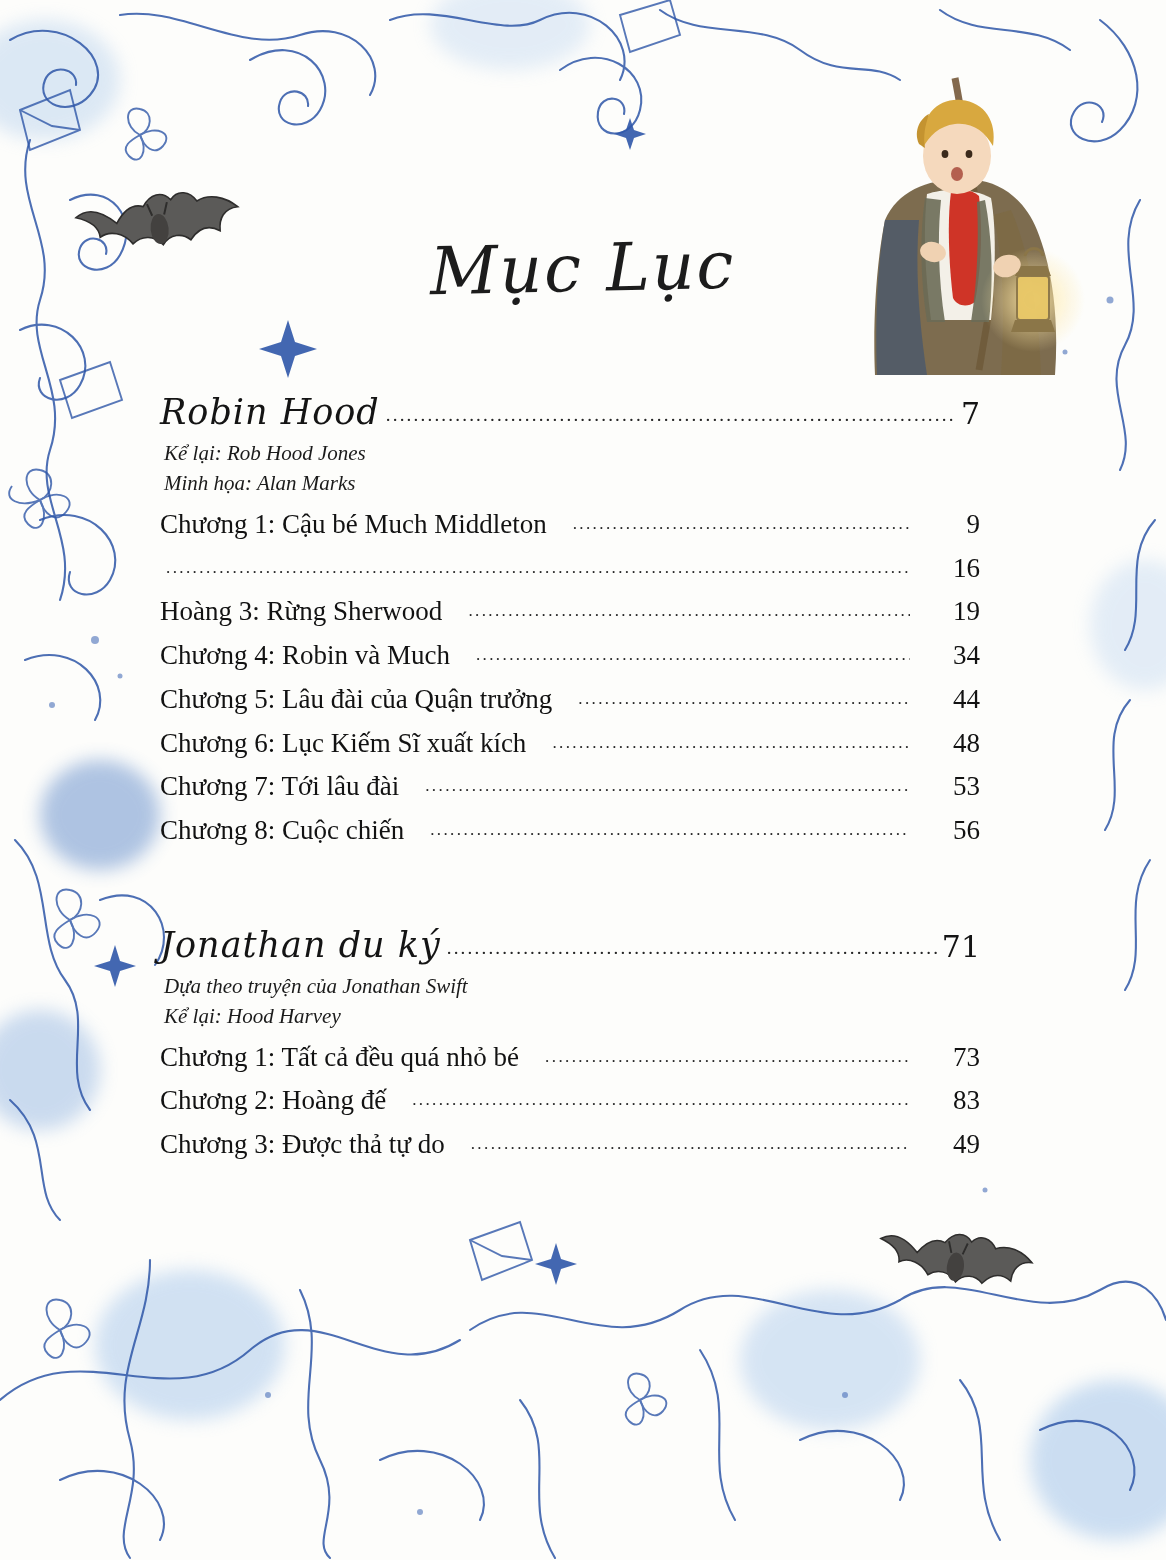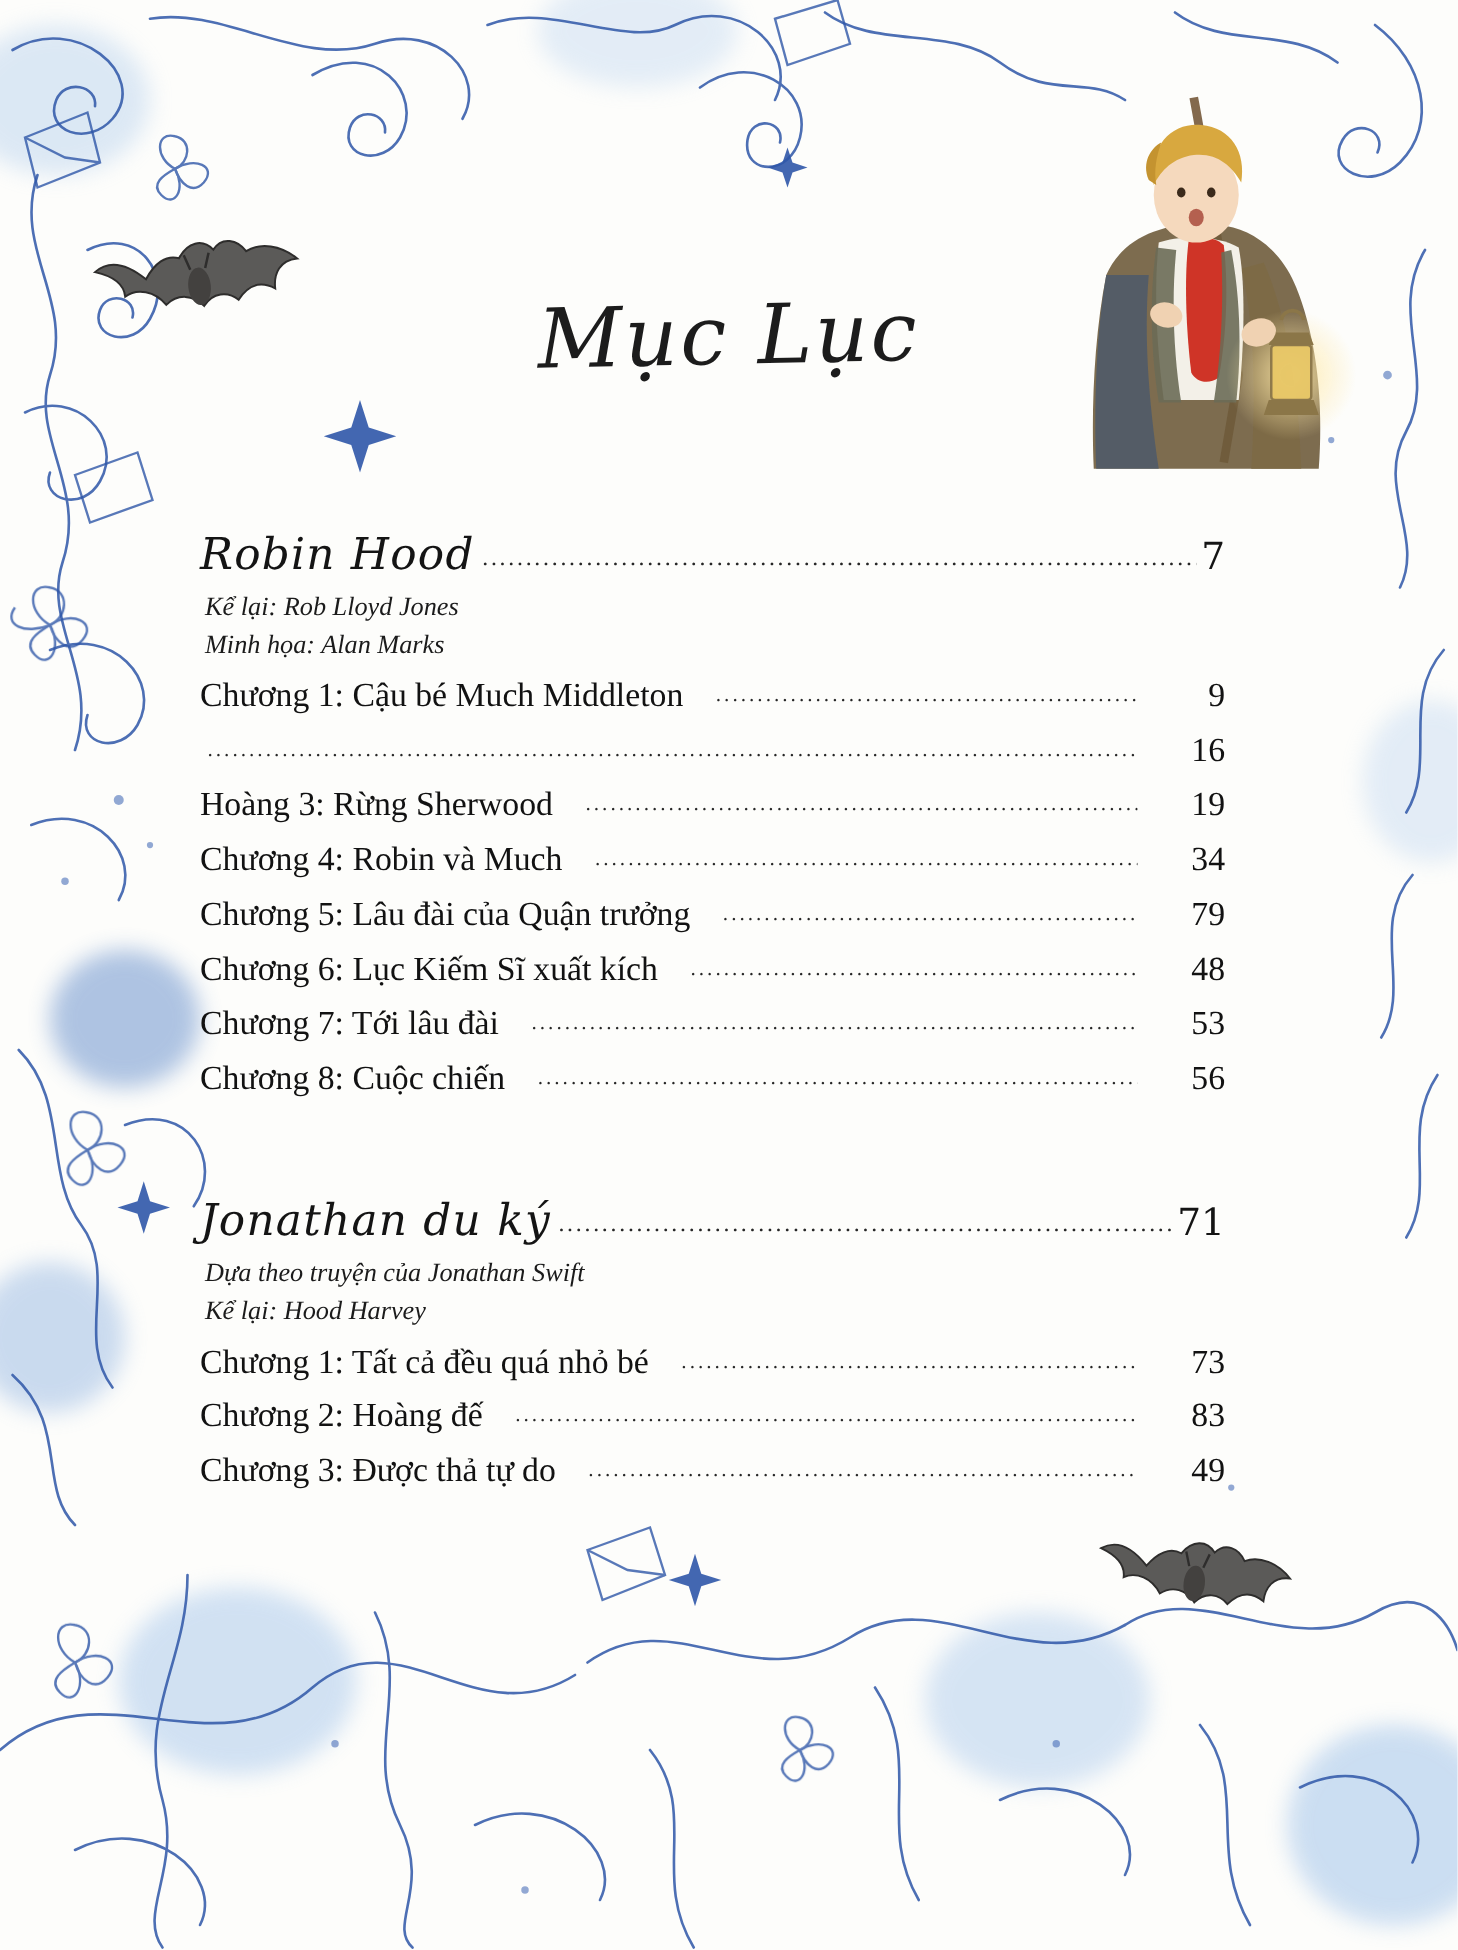--- a/index.html
+++ b/index.html
@@ -53,21 +53,20 @@
     display: inline-block;
     transform: rotate(-1.2deg);
   }
 
   
   .toc {
     position: absolute;
     left: 160px;
     top: 392px;
     width: 820px;
-    margin-top: 32px;
   }
 
   .section {
     margin-bottom: 10px;
   }
 
   .section-head {
     display: flex;
     align-items: baseline;
     width: 100%;
@@ -312,21 +311,21 @@
   <div class="toc">
 
     <div class="section">
       <div class="section-head">
         <span class="section-title">Robin Hood</span>
         <span class="dots">.....................................................................................................................</span>
         <span class="section-page">7</span>
       </div>
 
       <div class="credits">
-        <div class="credit">Kể lại: Rob Lloyd Jones</div>
+        <div class="credit">Kể lại: Rob Hood Jones</div>
         <div class="credit">Minh họa: Alan Marks</div>
       </div>
 
       <div class="chapter">
         <span class="chapter-label">Chương 1: Cậu bé Much Middleton</span>
         <span class="dots">.....................................................................................................................</span>
         <span class="chapter-page">9</span>
       </div>
       <div class="chapter">
         <span class="dots">.....................................................................................................................</span>
@@ -338,21 +337,21 @@
         <span class="chapter-page">19</span>
       </div>
       <div class="chapter">
         <span class="chapter-label">Chương 4: Robin và Much</span>
         <span class="dots">.....................................................................................................................</span>
         <span class="chapter-page">34</span>
       </div>
       <div class="chapter">
         <span class="chapter-label">Chương 5: Lâu đài của Quận trưởng</span>
         <span class="dots">.....................................................................................................................</span>
-        <span class="chapter-page">79</span>
+        <span class="chapter-page">44</span>
       </div>
       <div class="chapter">
         <span class="chapter-label">Chương 6: Lục Kiếm Sĩ xuất kích</span>
         <span class="dots">.....................................................................................................................</span>
         <span class="chapter-page">48</span>
       </div>
       <div class="chapter">
         <span class="chapter-label">Chương 7: Tới lâu đài</span>
         <span class="dots">.....................................................................................................................</span>
         <span class="chapter-page">53</span>

